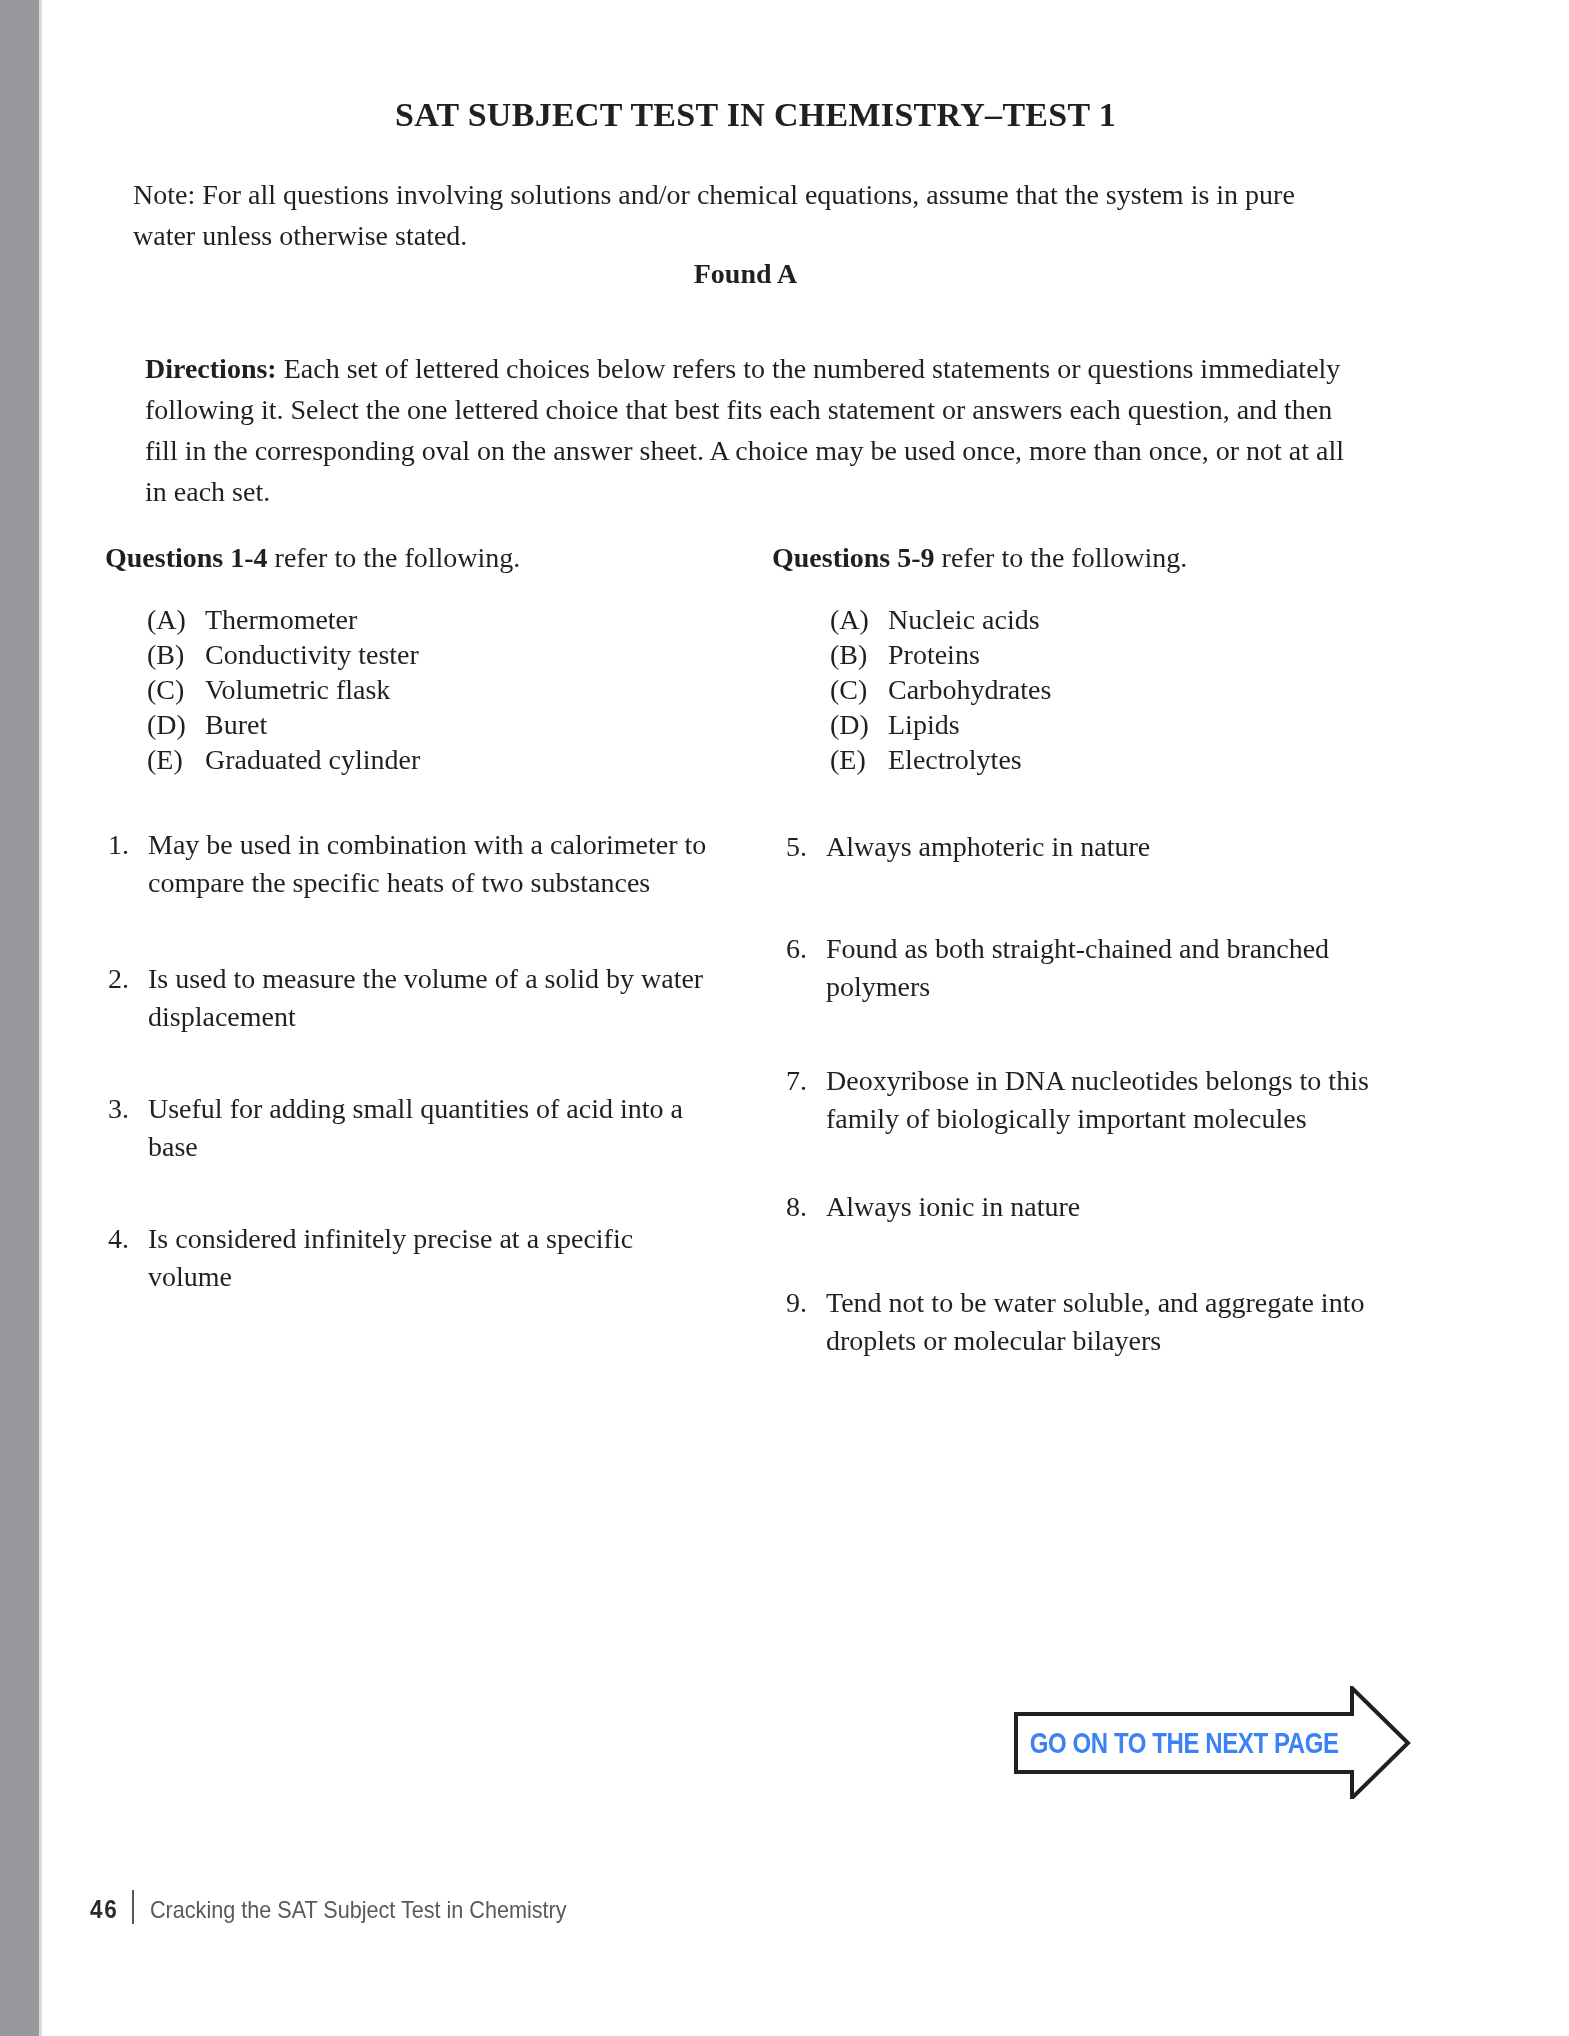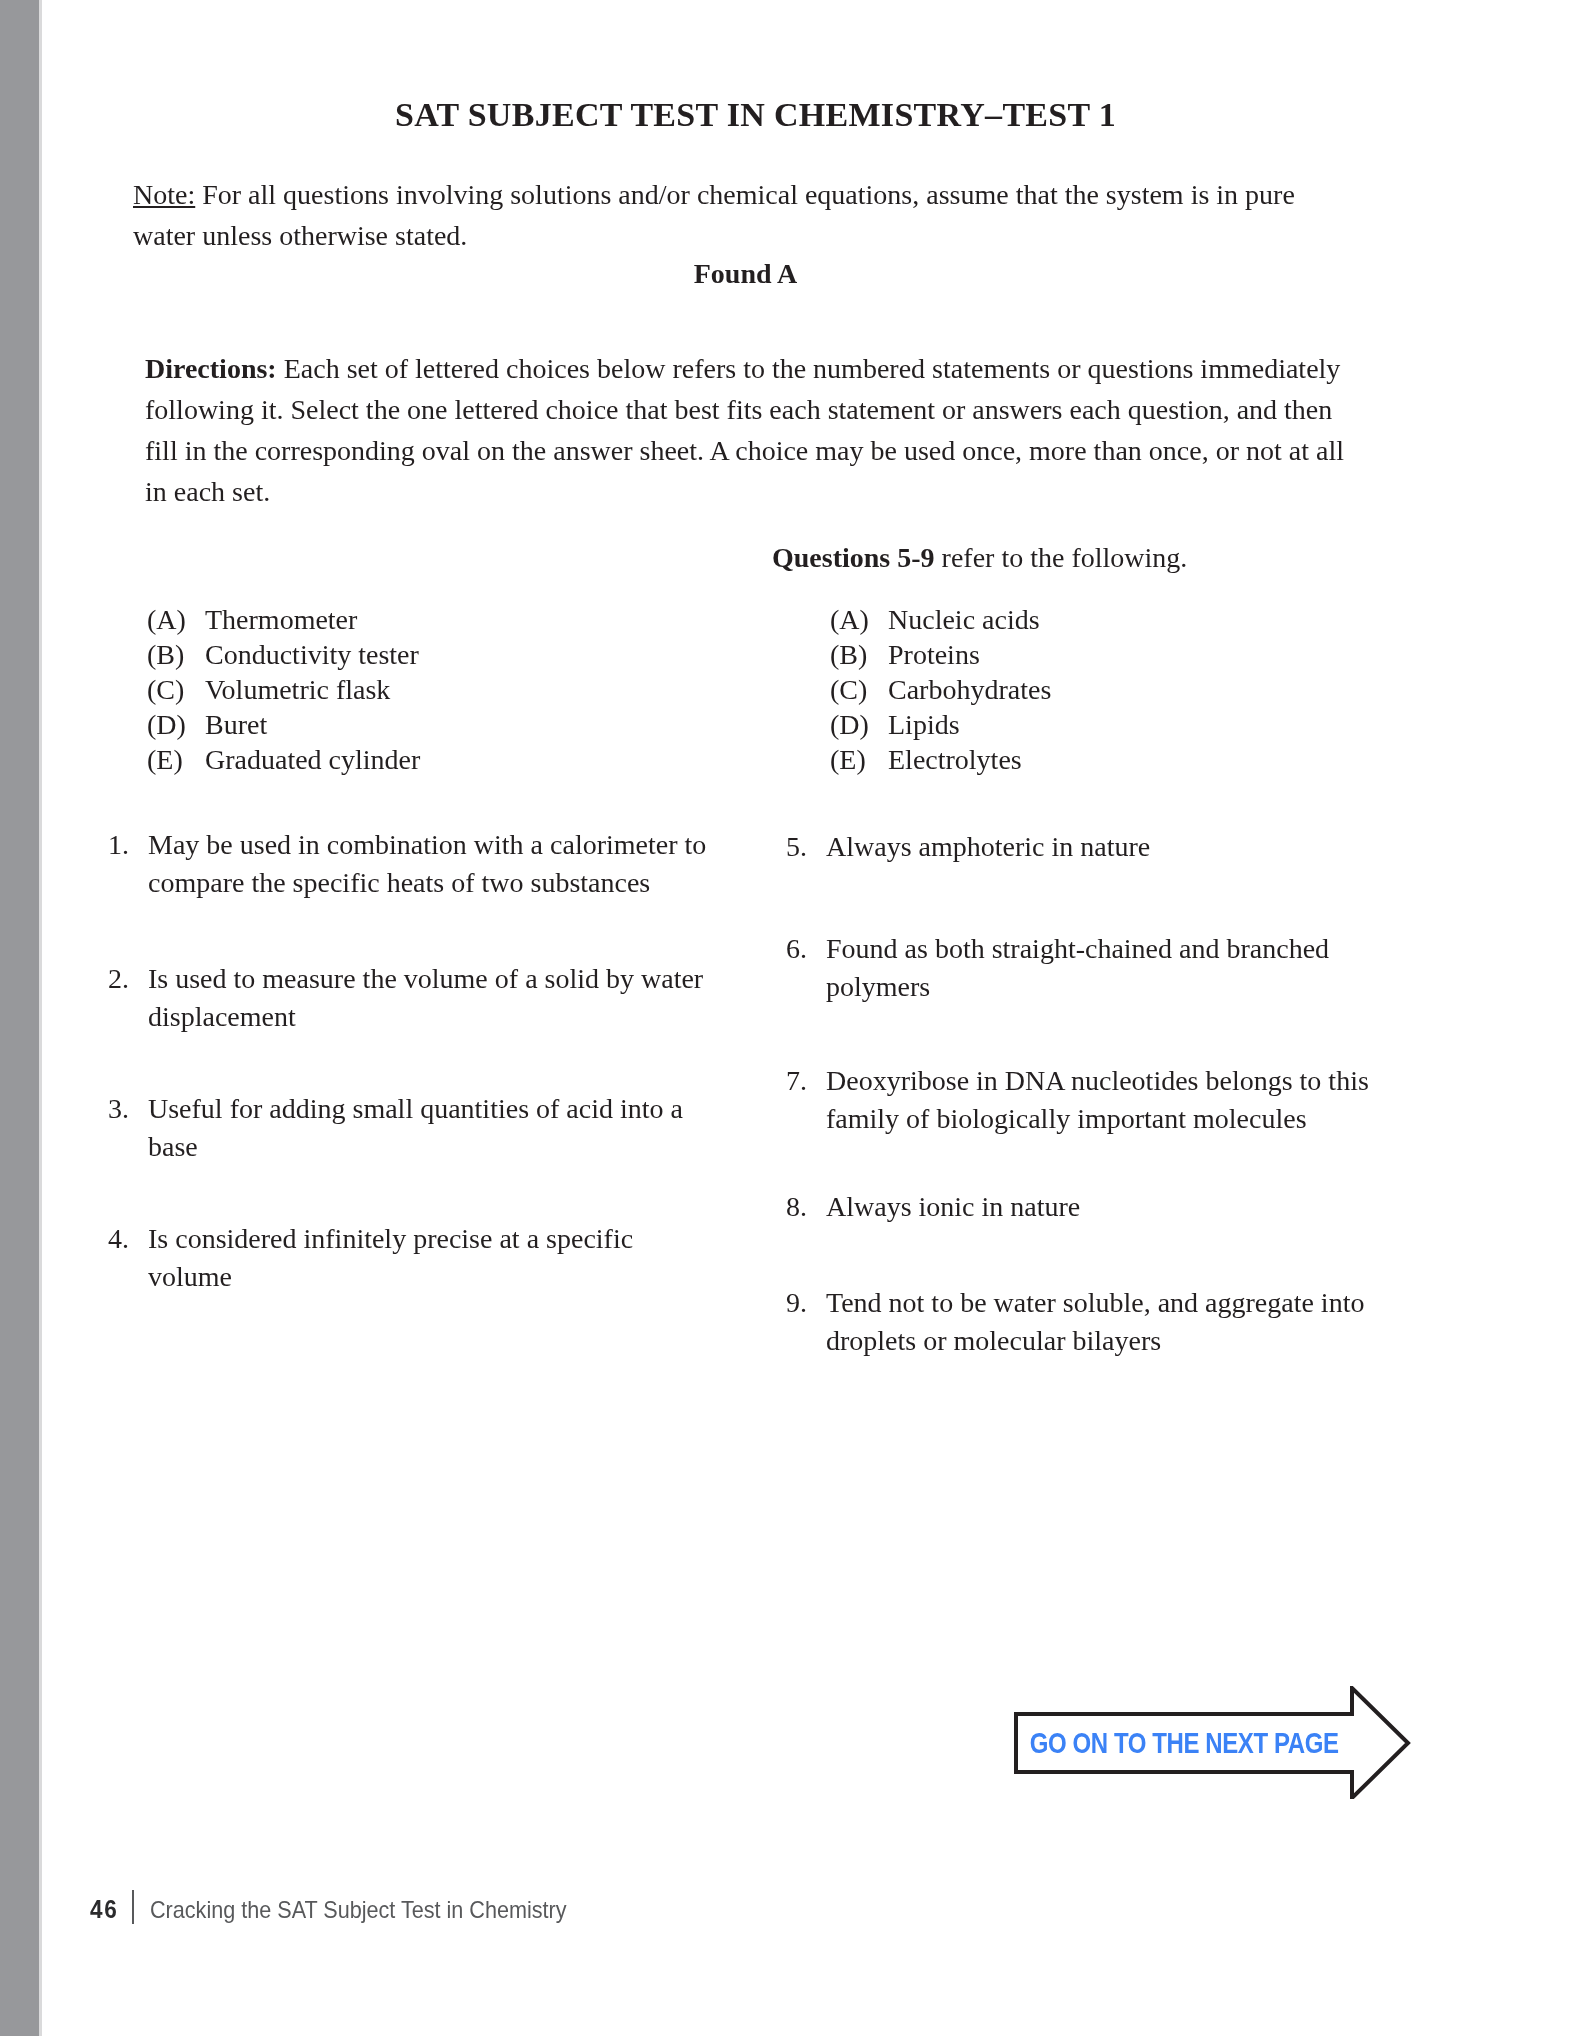--- a/index.html
+++ b/index.html
@@ -19,21 +19,21 @@
   }
   .title{
     position:absolute;top:96px;left:133px;width:1245px;
     margin:0;text-align:center;
     font-size:34px;font-weight:700;letter-spacing:0.3px;
   }
   .note{
     position:absolute;top:174px;left:133px;width:1195px;
     margin:0;font-size:28px;line-height:41px;
   }
-  .note .u{text-decoration:underline;}
+  .note .u{}
   .part{
     position:absolute;top:258px;left:133px;width:1225px;
     margin:0;text-align:center;font-size:28px;font-weight:700;
   }
   .directions{
     position:absolute;top:336px;left:133px;width:1225px;
     margin:12px;font-size:28px;line-height:41px;
   }
   .directions b{font-weight:700;}
   .col-header{
@@ -95,20 +95,21 @@
   <div class="side-band"></div>
 
   <h1 class="title">SAT SUBJECT TEST IN CHEMISTRY–TEST 1</h1>
 
   <p class="note"><span class="u">Note:</span><span> For all questions involving solutions and/or chemical equations, assume that the system is in pure water unless otherwise stated.</span></p>
 
   <h2 class="part">Found A</h2>
 
   <p class="directions"><b>Directions:</b><span> Each set of lettered choices below refers to the numbered statements or questions immediately following it. Select the one lettered choice that best fits each statement or answers each question, and then fill in the corresponding oval on the answer sheet. A choice may be used once, more than once, or not at all in each set.</span></p>
 
+  <p class="col-header left"><b>Questions 1-4</b><span> refer to the following.</span></p>
 
   <ul class="choices left">
     <li class="choice">
         <span class="letter">(A)</span>
         <span class="choice-text">Thermometer</span>
       </li>
     <li class="choice">
         <span class="letter">(B)</span>
         <span class="choice-text">Conductivity tester</span>
       </li>

